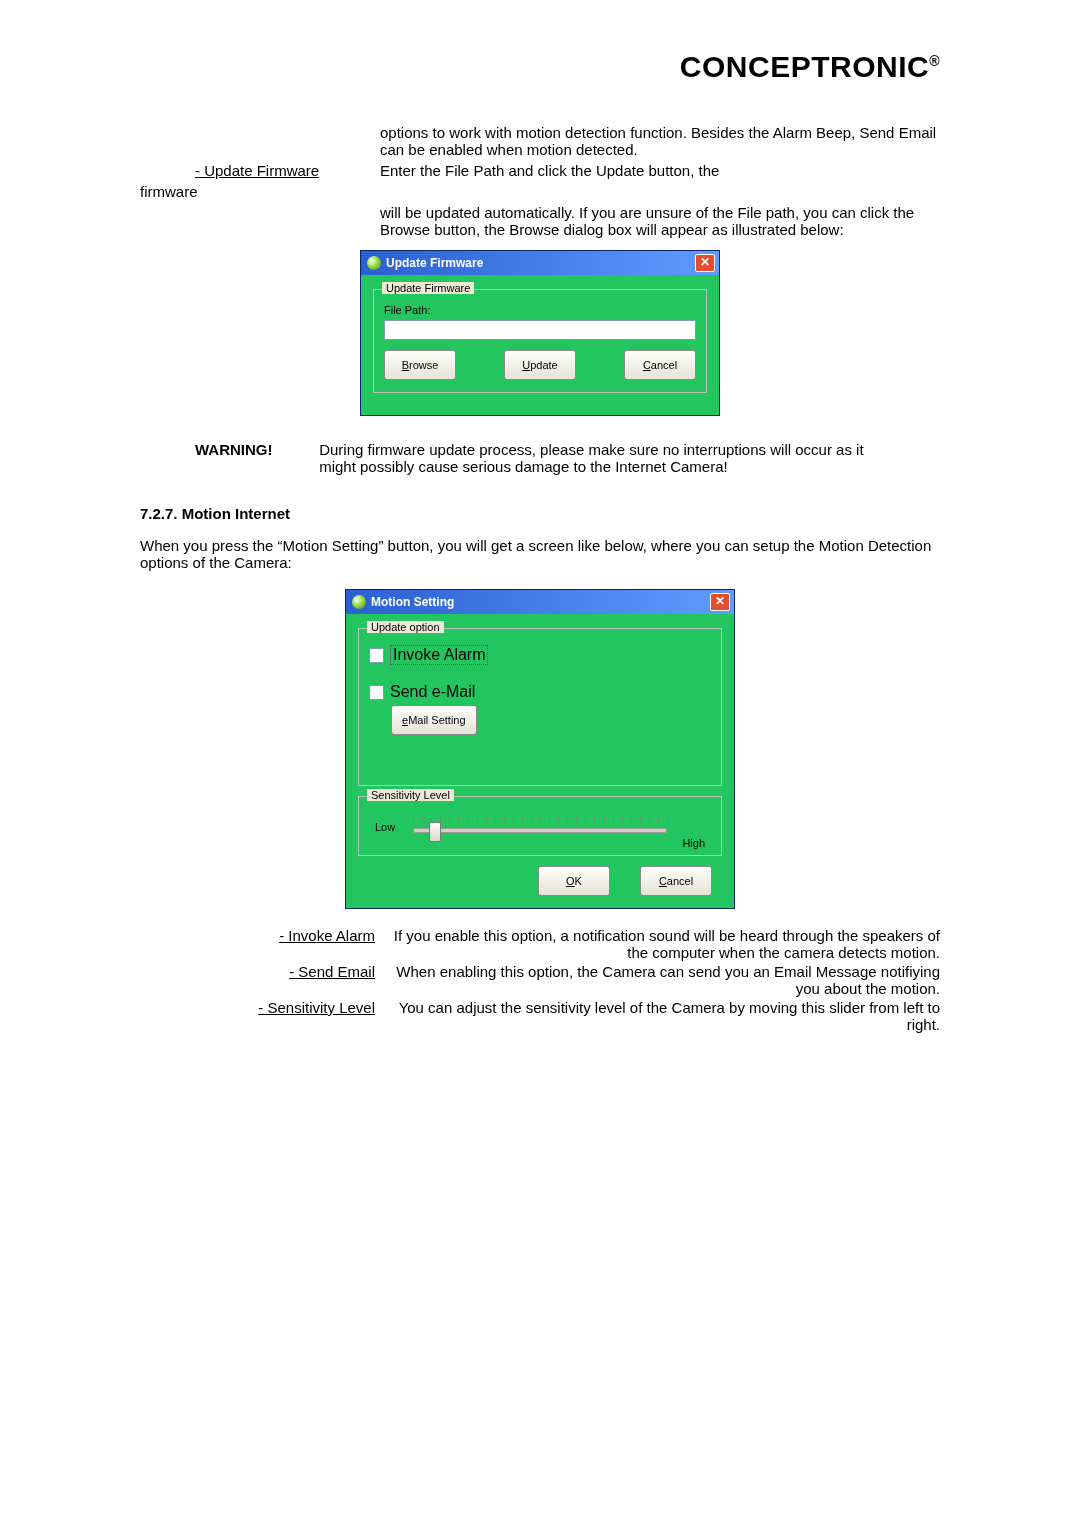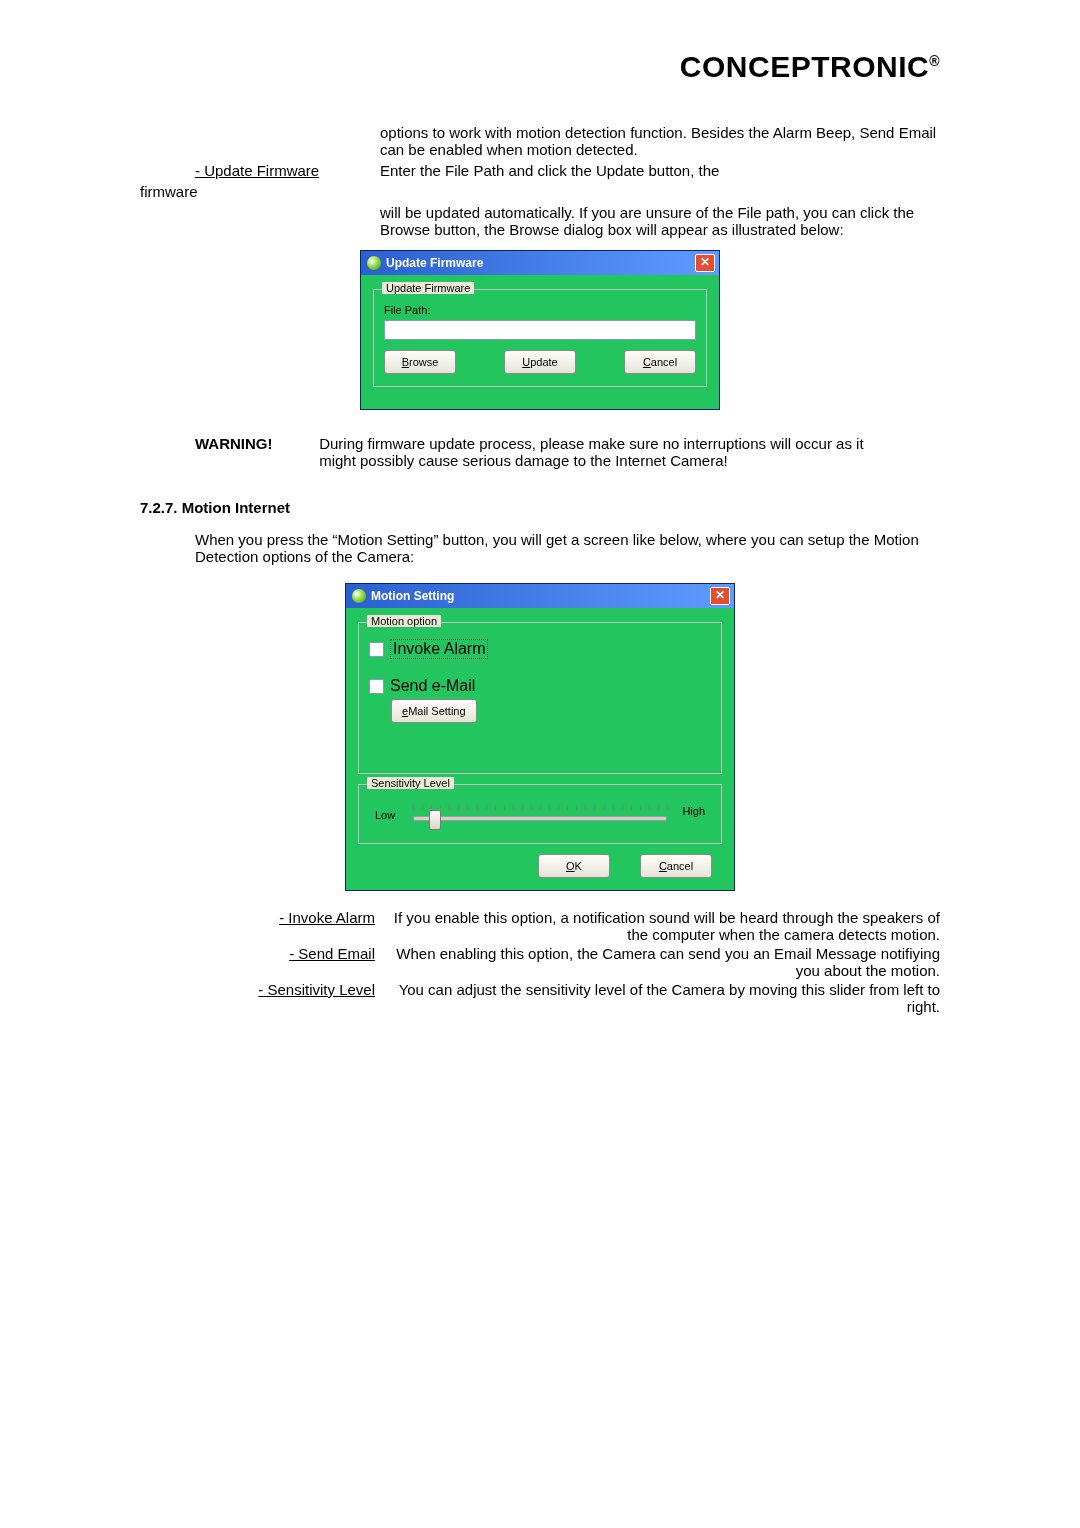--- a/index.html
+++ b/index.html
@@ -29,21 +29,21 @@
     text-decoration: underline;
     margin-left: 55px;
     width: 165px;
   }
   .clear { clear: both; }
   .firm-line { margin-left: 0; }
   .warning-row { margin-top: 25px; margin-bottom: 25px; }
   .warning-label { font-weight: bold; display: inline-block; vertical-align: top; width: 100px; margin-left: 55px;}
   .warning-text { display: inline-block; vertical-align: top; width: 560px; margin-left:20px;}
   .section-head { font-weight: bold; margin-top: 30px; margin-bottom: 15px; }
-  .section-para { margin-left: 55px; margin-bottom: 18px;}
+  .section-para { margin-bottom: 18px;}
   .dialog {
     margin: 12px auto 18px auto;
     border: 1px solid #0a246a;
     background: #22c55e;
     font-size: 12px;
     font-family: Tahoma, sans-serif;
   }
   .dlg1 { width: 358px; }
   .dlg2 { width: 388px; }
   .titlebar {
@@ -93,21 +93,21 @@
     height: 20px;
     border: 1px solid #7f9db9;
     background: #fff;
     box-sizing: border-box;
     margin-top: 4px;
   }
   .btn-row { display: flex; justify-content: space-between; margin-top: 10px; }
   .btn-row-right { display: flex; justify-content: flex-end; gap: 30px; margin-top: 8px; padding-right: 10px;}
   .win-btn {
     min-width: 72px;
-    height: 24px;
+    height: 30px;
     border: 1px solid #8a8a8a;
     background: linear-gradient(#fdfdfb, #e6e4d6);
     font-size: 11px;
     font-family: Tahoma, sans-serif;
     border-radius: 3px;
     padding: 0 10px;
   }
   .chk-row { display: flex; align-items: center; gap: 6px; margin: 2px 0 12px 0;}
   .chk {
     width: 13px; height: 13px; border: 1px solid #7f9db9; background: #fff; display:inline-block;
@@ -133,21 +133,21 @@
   }
   .slider-thumb {
     position: absolute;
     left: 60px; top: 5px;
     width: 10px; height: 18px;
     background: linear-gradient(#fdfdfb, #d9d7c8);
     border: 1px solid #7a7a7a;
     border-radius: 2px;
   }
   .low-lbl { position:absolute; left: 6px; top: 4px; font-size:11px;}
-  .high-lbl { position:absolute; right: 6px; top: 0; font-size:11px;}
+  .high-lbl { position:absolute; right: 6px; top: 20px; font-size:11px;}
   .defs { margin-top: 16px; }
   .def-row { display:flex; margin-bottom: 2px; text-align: right;}
   .def-label { width: 180px; margin-left: 55px; text-decoration: underline;}
   .def-text { flex:1; }
   .underline { text-decoration: underline;}
 </style>
 </head>
 <body>
 
 <div class="page">
@@ -198,21 +198,21 @@
   <div class="dialog dlg2">
     <div class="titlebar">
       <div class="titlebar-left">
         <span class="title-icon"></span>
         <span>Motion Setting</span>
       </div>
       <div class="close-btn">✕</div>
     </div>
     <div class="dlg-body">
       <div class="groupbox" style="padding-bottom:50px">
-        <div class="legend">Motion option</div>
+        <div class="legend">Update option</div>
         <div class="chk-row">
           <span class="chk"></span>
           <span class="chk-label dotted-focus">Invoke Alarm</span>
         </div>
         <div class="chk-row" style="margin-top:18px; margin-bottom:4px;">
           <span class="chk"></span>
           <span class="chk-label">Send e-Mail</span>
         </div>
         <div class="email-btn-wrap">
           <button class="win-btn"><span class="underline">e</span>Mail Setting</button>

